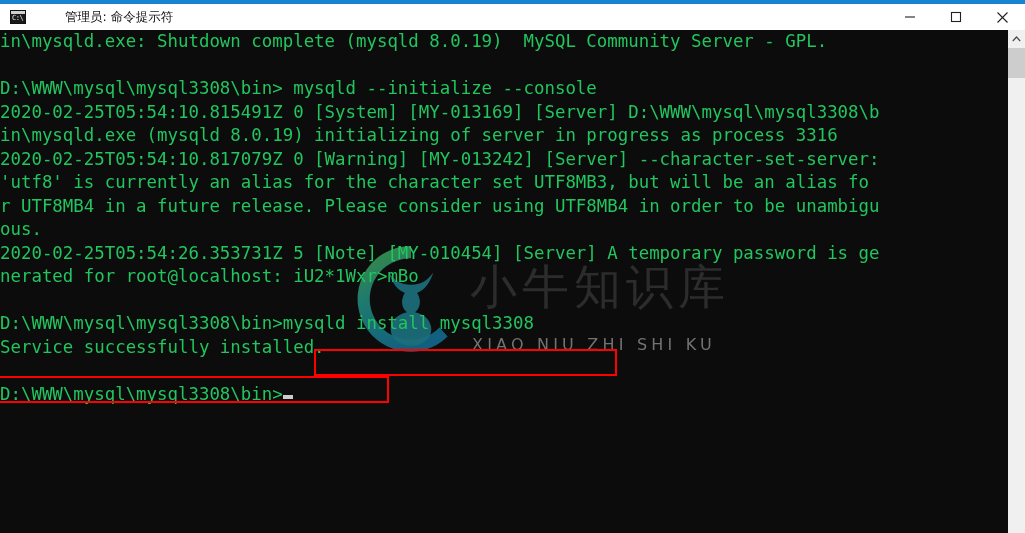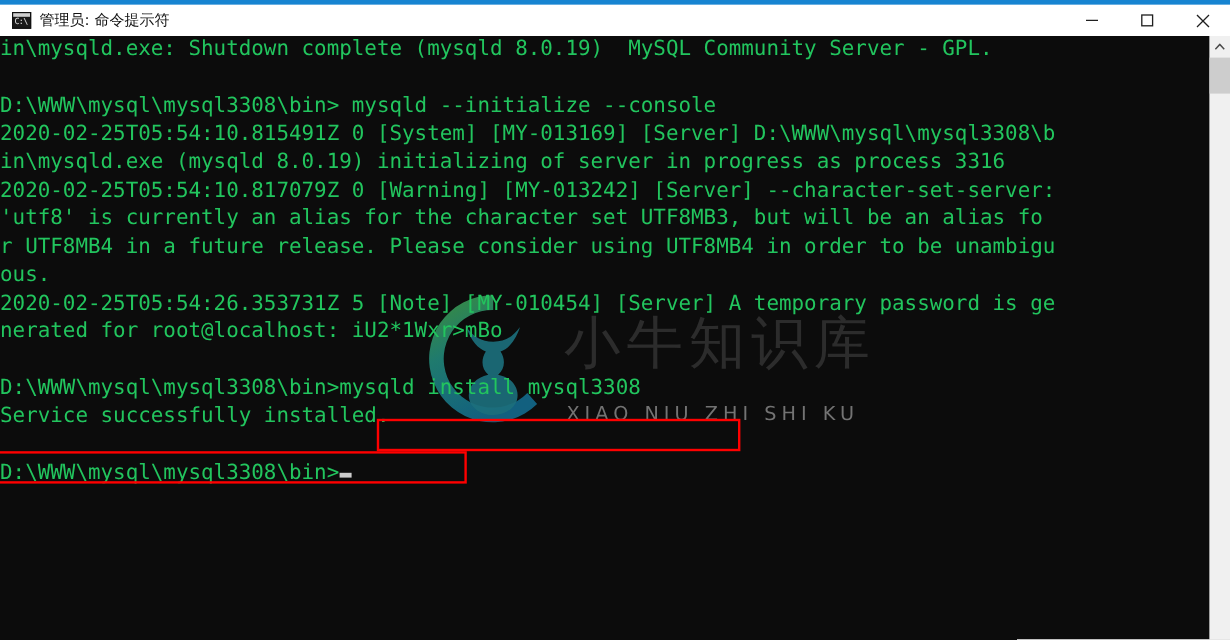--- a/index.html
+++ b/index.html
@@ -60,20 +60,21 @@
     font-size: 7px;
     line-height: 9px;
     color: #e6e6e6;
     letter-spacing: -0.5px;
   }
   .tb-title {
     font-size: 12.5px;
     color: #111111;
     white-space: nowrap;
     font-family: "DejaVu Sans", sans-serif;
+    margin-left: 32px;
   }
   .tb-spacer { flex: 1 1 auto; }
   .win-btn {
     width: 46px;
     height: 26px;
     display: flex;
     align-items: center;
     justify-content: center;
     flex: 0 0 auto;
   }

